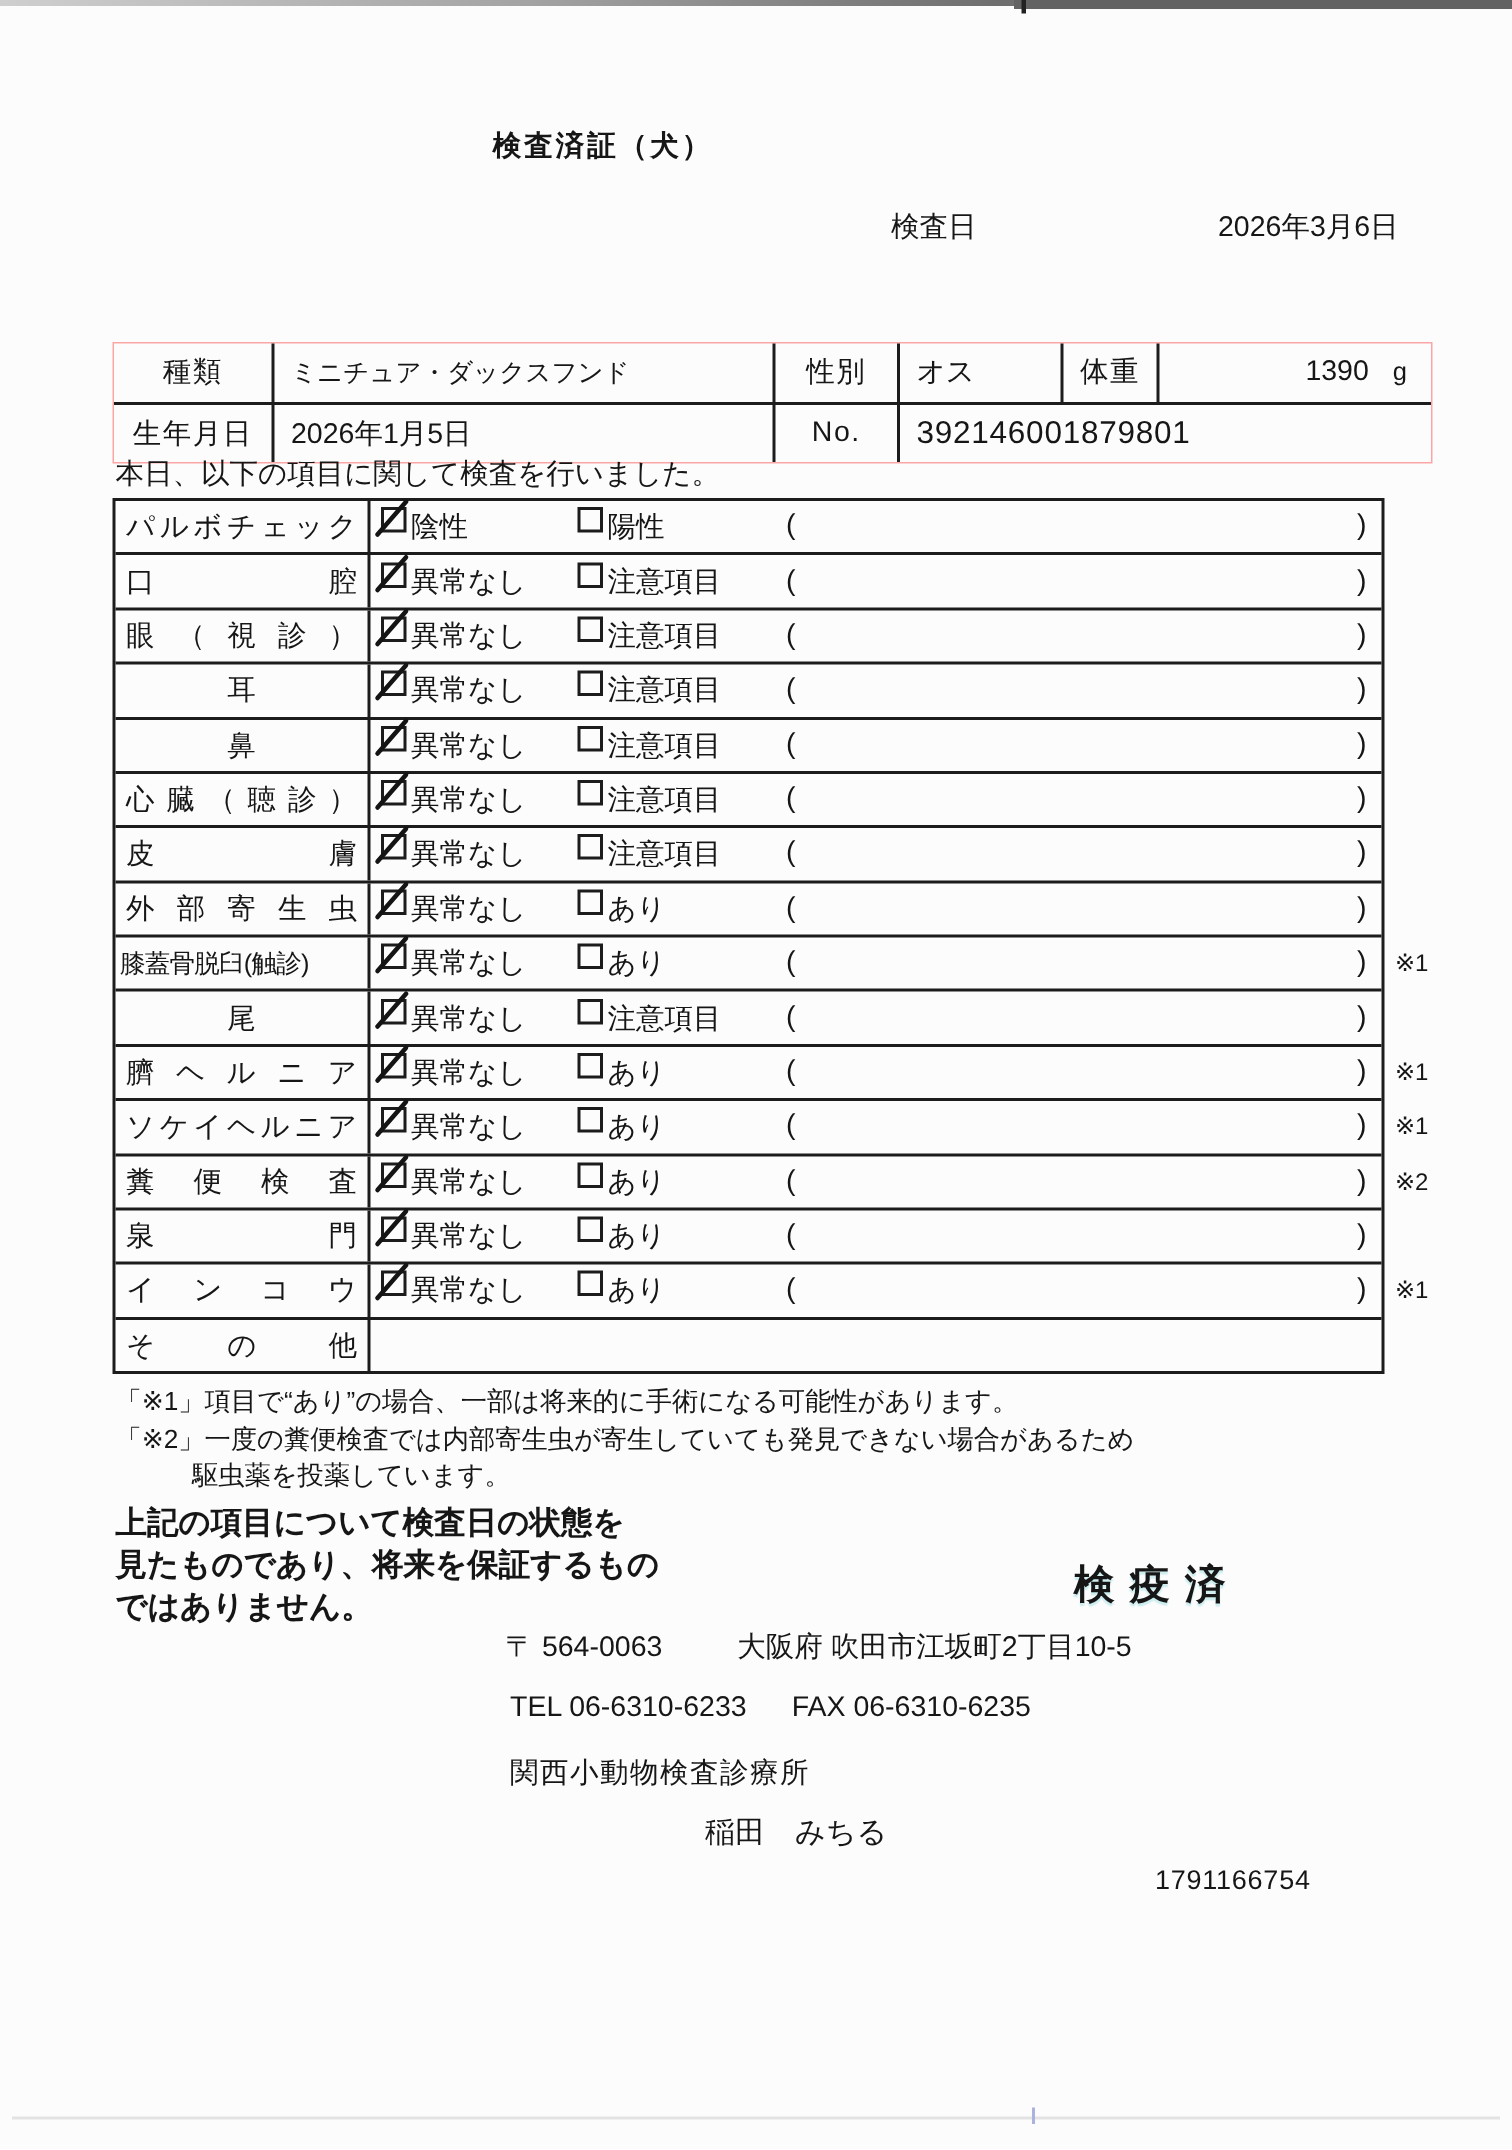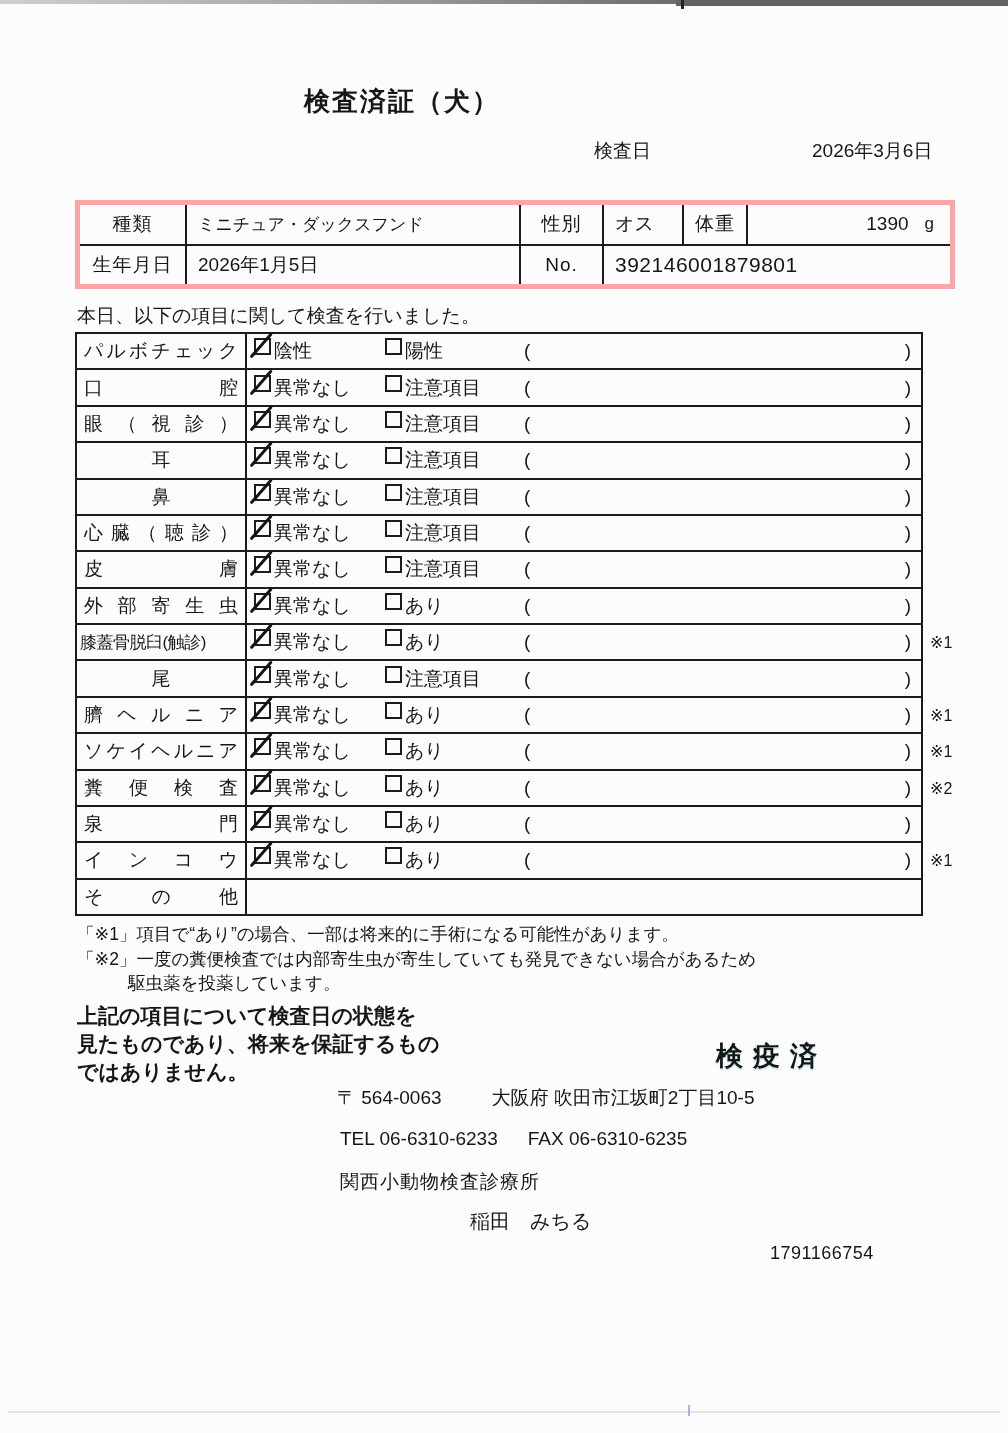--- a/index.html
+++ b/index.html
@@ -10,39 +10,39 @@
   }
   
   .scan-top { position:absolute; top:0; left:0; width:1008px; height:4px;
     background:linear-gradient(to right,#cfcfcf 0%,#a3a3a3 35%,#6e6e6e 66%,#808080 100%); }
   .scan-top-dark { position:absolute; top:0; left:676px; width:332px; height:6px; background:#636363; }
   .scan-tick { position:absolute; top:0; left:681px; width:3px; height:9px; background:#222; }
   .scan-bottom { position:absolute; top:1411px; left:8px; width:992px; height:2px; background:#e3e3e3; }
   .scan-bottom-tick { position:absolute; top:1405px; left:688px; width:2px; height:11px; background:#aab3dd; }
 
   .title { position:absolute; top:84px; left:0; width:804px; text-align:center;
-    font-size:26px; font-weight:600; letter-spacing:2px; }
+    font-size:19px; font-weight:600; letter-spacing:2px; }
 
   .examdate-label { position:absolute; top:138px; left:594px; font-size:19px; }
   .examdate-value { position:absolute; top:138px; left:812px; font-size:19px; }
 
   .cell { display:flex; align-items:center; box-sizing:border-box; font-size:19px; overflow:hidden; white-space:nowrap; }
   .cell.lab { justify-content:center; letter-spacing:1px; }
   .cell.val { padding-left:11px; }
   .bR { border-right:2px solid #1c1c1c; }
 
   .owner-table { position:absolute; left:75px; top:166px; width:880px; height:37px;
     border:2px solid #1c1c1c; box-sizing:border-box; display:flex; }
   .w-lab1 { width:107px; } .w-val1 { width:334px; } .w-lab2 { width:83px; } .w-rest { flex:1; }
 
-  .pet-table { position:absolute; left:75px; top:200px; width:880px;
-    border:5px solid #fca5a5; box-sizing:border-box; }
+  .pet-table { position:absolute; left:75px; top:228px; width:880px;
+    border:1px solid #fca5a5; box-sizing:border-box; }
   .prow { display:flex; height:38.5px; }
   .prow + .prow { border-top:2px solid #1c1c1c; }
-  .w-sex { width:80px; } .w-wlab { width:64px; }
+  .w-sex { width:109px; } .w-wlab { width:64px; }
   .breed-val { font-size:17px; }
   .weight-cell { flex:1; display:flex; align-items:center; justify-content:flex-end; font-size:19px; }
   .weight-num { }
   .weight-unit { margin-left:16px; margin-right:16px; font-size:17px; }
   .no-val { font-size:21px; letter-spacing:0.5px; }
 
   .intro { position:absolute; left:77px; top:303px; font-size:19px; font-weight:500; }
 
   .inspection-table { position:absolute; left:75px; top:332px; width:848px; height:584px;
     border:2px solid #1c1c1c; box-sizing:border-box; display:flex; flex-direction:column; }

